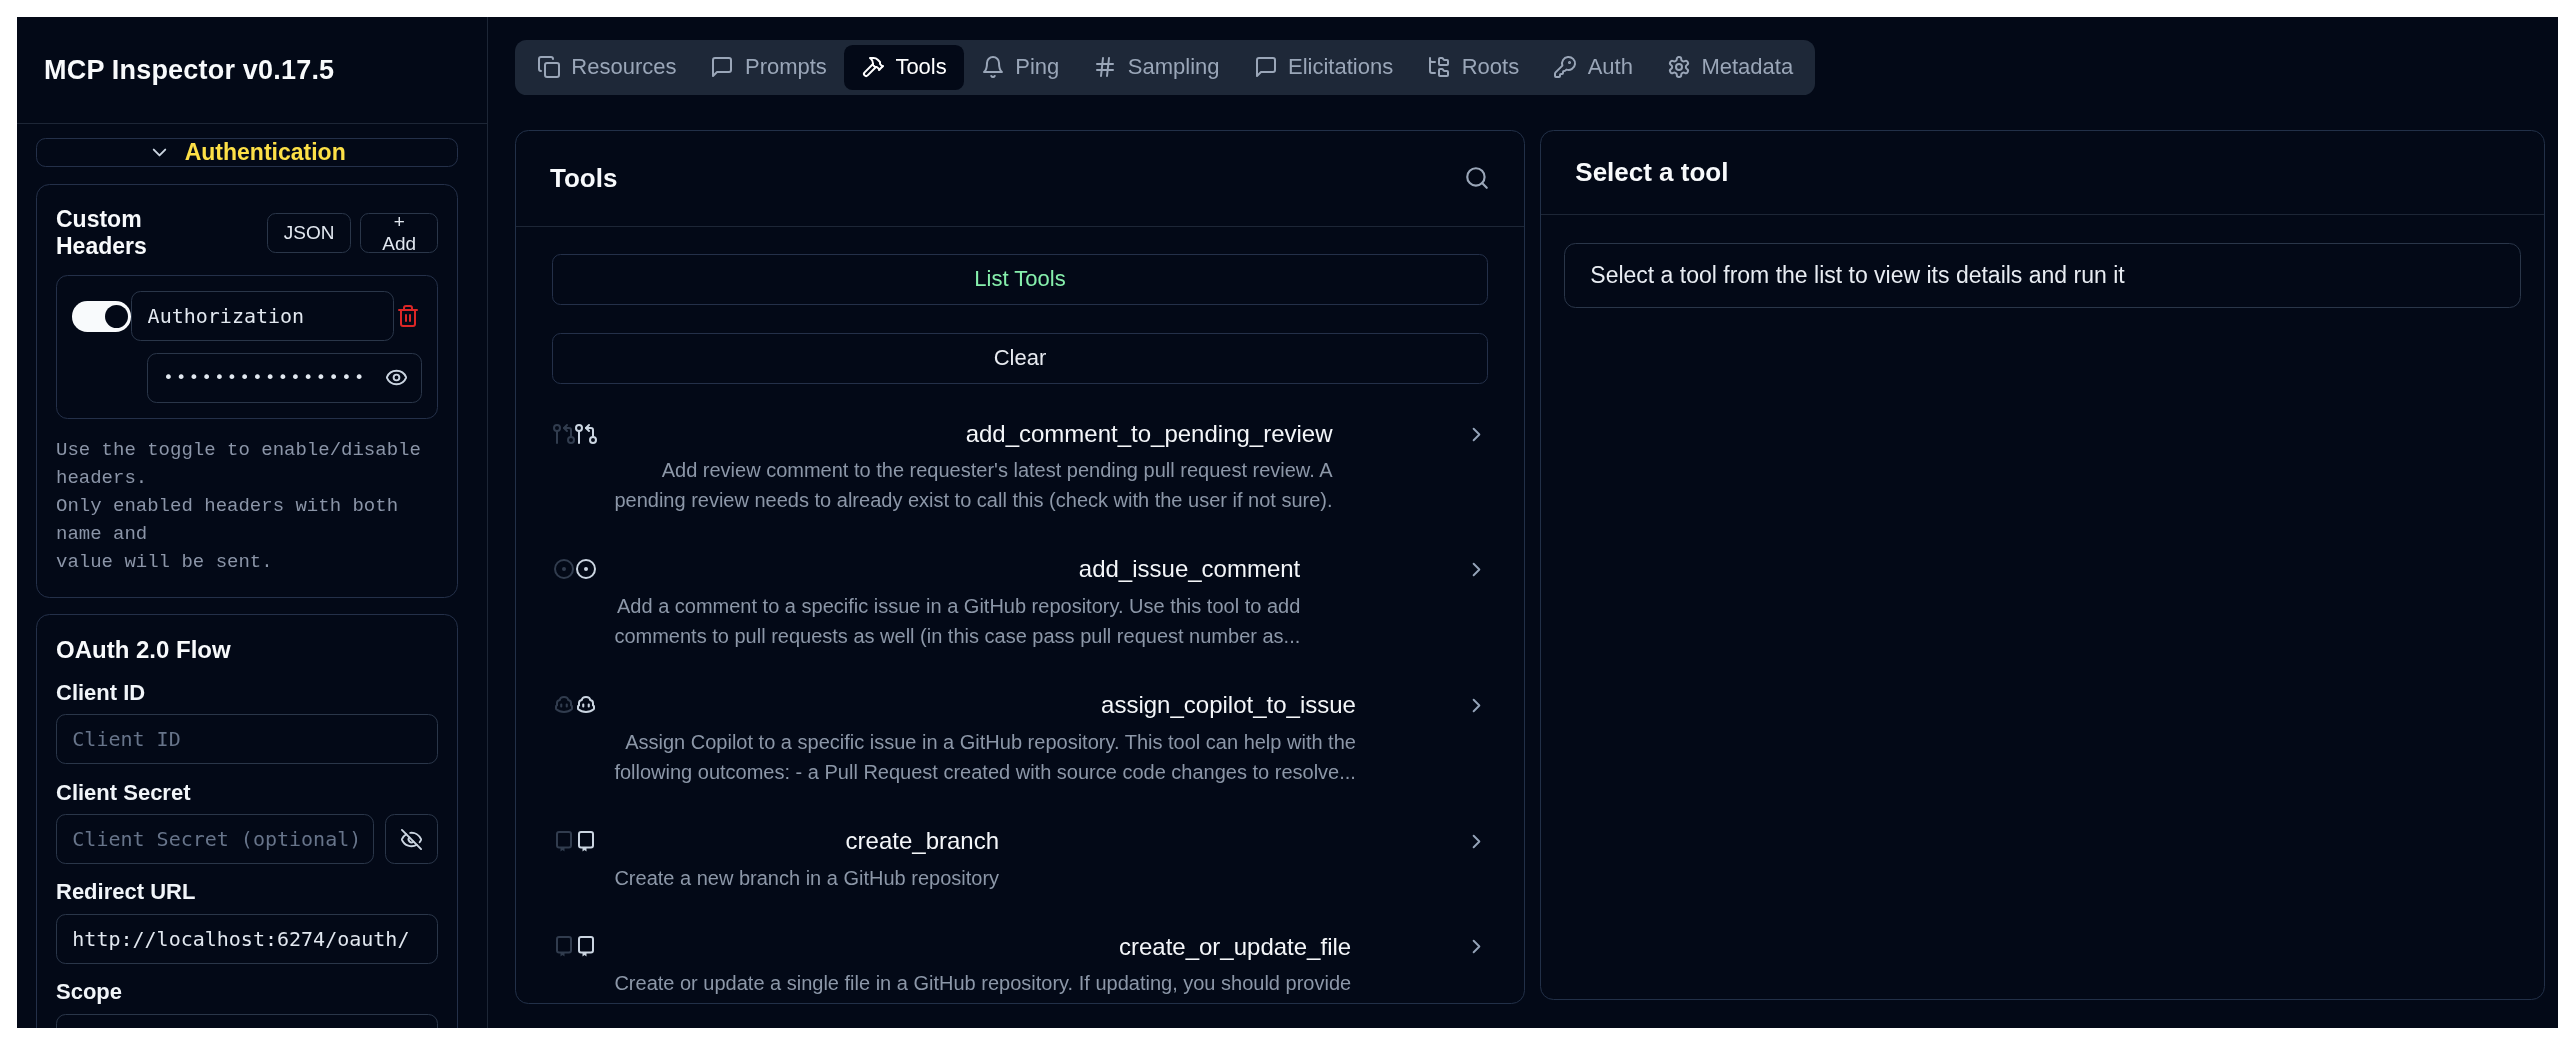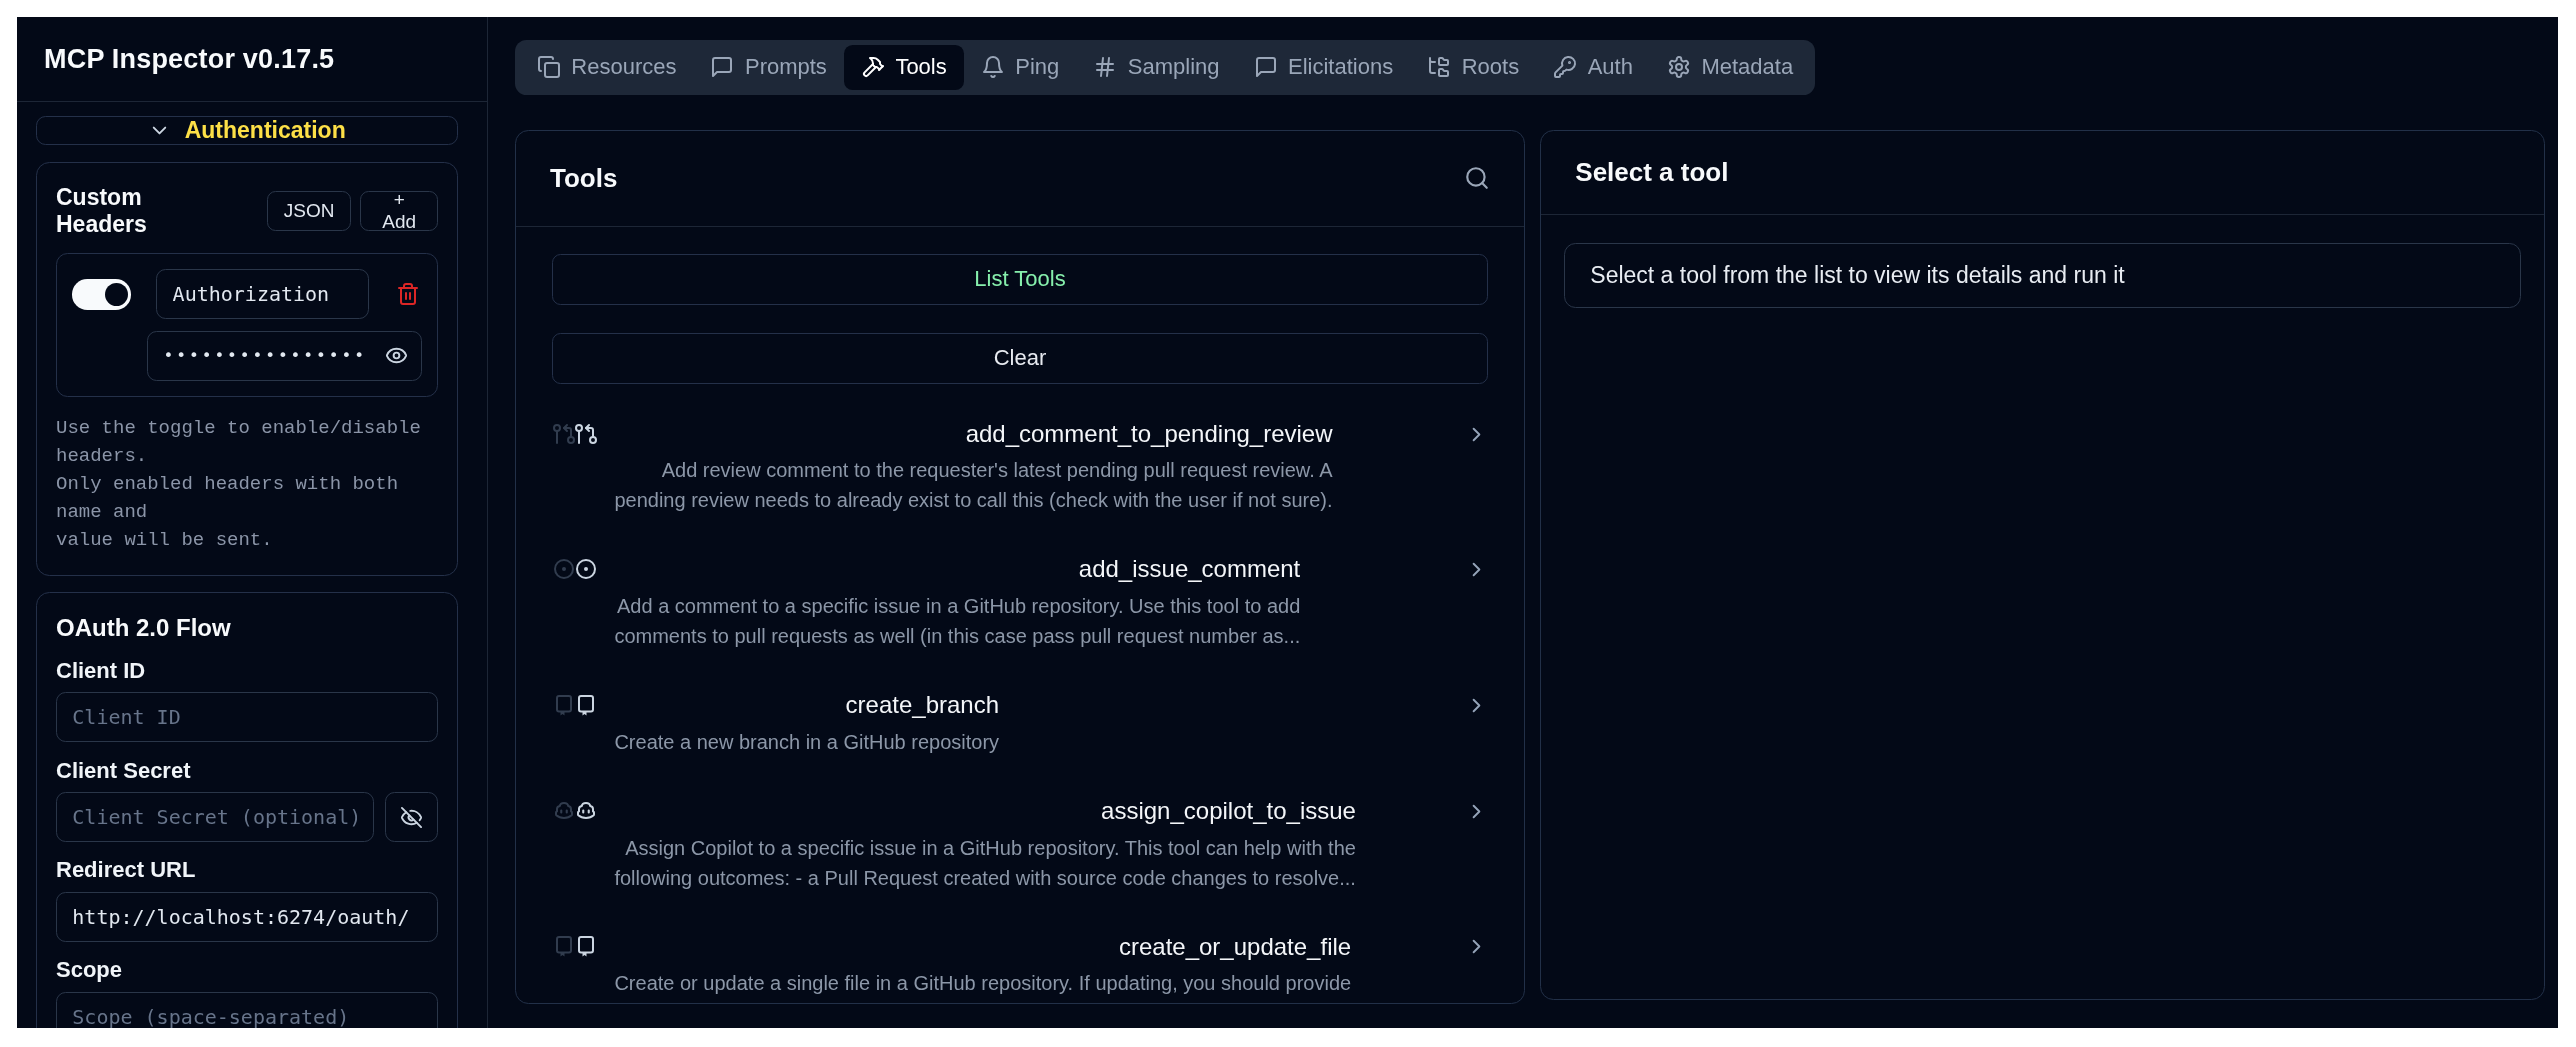--- a/index.html
+++ b/index.html
@@ -6,39 +6,39 @@
   html,body { width:2576px; height:1047px; background:#ffffff; overflow:hidden;
               font-family:"Liberation Sans", sans-serif; }
   .canvas { position:relative; width:2576px; height:1047px; background:#ffffff; }
   .app { position:absolute; left:17px; top:17px; width:2541px; height:1011px;
          background:#030917; color:#f8fafc; display:flex; }
 
   svg { fill:none; stroke:currentColor; stroke-width:2; stroke-linecap:round; stroke-linejoin:round; display:block; }
 
   
   .sidebar { width:471px; flex:0 0 471px; border-right:1.9px solid #1d2636; display:flex; flex-direction:column; }
-  .sidebar-header { height:85px; display:flex; align-items:center; padding:0 27px; border-bottom:1.9px solid #1d2636; }
+  .sidebar-header { height:107px; display:flex; align-items:center; padding:0 27px; border-bottom:1.9px solid #1d2636; }
   .app-title { font-size:27px; font-weight:700; letter-spacing:0.2px; color:#f8fafc; }
   .sidebar-body { flex:1; padding:14.4px 29px 19px 19px; display:flex; flex-direction:column; overflow:hidden; }
 
   .auth-collapse { height:50px; width:100%; display:flex; align-items:center; justify-content:center; gap:13.4px;
                    background:transparent; border:1.9px solid #243049; border-radius:9.6px; color:#fde047;
                    font-size:23px; font-weight:600; cursor:pointer; font-family:inherit; }
   .auth-collapse svg { width:23px; height:23px; color:#cbd5e1; }
 
   .card { border:1.9px solid #243049; border-radius:13.4px; padding:21px 19px; margin-top:16.3px; }
 
   .ch-header { display:flex; align-items:center; justify-content:space-between; }
   .ch-title { font-size:23px; font-weight:700; }
   .ch-actions { display:flex; gap:9.6px;padding-left:33px; }
   .mini-btn { height:40px; padding:0 15.3px; border:1.9px solid #2a3649; border-radius:8.6px; background:transparent;
               color:#e2e8f0; font-size:19px; font-weight:500; cursor:pointer; font-family:inherit; display:flex; align-items:center; }
 
   .header-row-card { border:1.9px solid #243049; border-radius:11.5px; padding:15.3px; margin-top:15.3px; }
-  .hr-line1 { display:flex; align-items:center; gap:25px; }
+  .hr-line1 { display:flex; align-items:center; gap:0; }
   .switch { width:59px; height:31px; border-radius:15.3px; background:#f8fafc; position:relative; flex:0 0 59px; cursor:pointer; }
   .switch .thumb { position:absolute; top:3.8px; right:3.8px; width:23px; height:23px; border-radius:50%; background:#030917; }
   .tin { height:50px; border:1.9px solid #2a3649; border-radius:9.6px; background:transparent; color:#e2e8f0;
          font-family:"DejaVu Sans Mono", monospace; font-size:20px; padding:0 15.3px; width:100%; outline:none; }
   .tin::placeholder { color:#67748a; }
   .hr-name { flex:1; min-width:0; }
   .trash { background:none; border:none; color:#dc2626; cursor:pointer; padding:1.9px; }
   .trash svg { width:24px; height:24px; }
   .hr-line2 { display:flex; align-items:center; margin-top:11.5px; padding-left:75px; position:relative; }
   .pw { letter-spacing:2.9px; font-size:16.3px; padding-right:50px; }
@@ -360,20 +360,51 @@
                     <svg viewBox="0 0 24 24">
                       <path d="m9 18 6-6-6-6"></path>
                     </svg>
                   </span>
             </div>
 
             <div class="tool-row">
               <div class="ticons">
                 <span class="ghost">
                       <svg viewBox="0 0 24 24">
+                        <path d="M12 4c-3 0-4 1.4-4.2 3.1C6 7.4 5 8.3 5 10v2.4c-.4.2-1 .4-1 1v2.2c0 .3.1.5.3.7C6.1 17.9 8.9 19 12 19s5.9-1.1 7.7-2.7c.2-.2.3-.4.3-.7v-2.2c0-.6-.6-.8-1-1V10c0-1.7-1-2.6-2.8-2.9C16 5.4 15 4 12 4Z"></path>
+                        <rect x="8.2" y="10.5" width="2.1" height="4" rx="1" fill="currentColor" stroke="none"></rect>
+                        <rect x="13.7" y="10.5" width="2.1" height="4" rx="1" fill="currentColor" stroke="none"></rect>
+                      </svg>
+                    </span>
+                <span class="lit">
+                      <svg viewBox="0 0 24 24">
+                        <path d="M12 4c-3 0-4 1.4-4.2 3.1C6 7.4 5 8.3 5 10v2.4c-.4.2-1 .4-1 1v2.2c0 .3.1.5.3.7C6.1 17.9 8.9 19 12 19s5.9-1.1 7.7-2.7c.2-.2.3-.4.3-.7v-2.2c0-.6-.6-.8-1-1V10c0-1.7-1-2.6-2.8-2.9C16 5.4 15 4 12 4Z"></path>
+                        <rect x="8.2" y="10.5" width="2.1" height="4" rx="1" fill="currentColor" stroke="none"></rect>
+                        <rect x="13.7" y="10.5" width="2.1" height="4" rx="1" fill="currentColor" stroke="none"></rect>
+                      </svg>
+                    </span>
+              </div>
+              <div class="tool-main">
+                <div class="tool-name">assign_copilot_to_issue</div>
+                <div class="tool-desc">
+                  <div>Assign Copilot to a specific issue in a GitHub repository. This tool can help with the</div>
+                  <div>following outcomes: - a Pull Request created with source code changes to resolve...</div>
+                </div>
+              </div>
+              <span class="chev">
+                    <svg viewBox="0 0 24 24">
+                      <path d="m9 18 6-6-6-6"></path>
+                    </svg>
+                  </span>
+            </div>
+
+            <div class="tool-row">
+              <div class="ticons">
+                <span class="ghost">
+                      <svg viewBox="0 0 24 24">
                         <rect x="5" y="3" width="14" height="15.5" rx="2"></rect>
                         <path d="M8.5 18.5v4l2-1.6 2 1.6v-4z" fill="currentColor" stroke="none"></path>
                       </svg>
                     </span>
                 <span class="lit">
                       <svg viewBox="0 0 24 24">
                         <rect x="5" y="3" width="14" height="15.5" rx="2"></rect>
                         <path d="M8.5 18.5v4l2-1.6 2 1.6v-4z" fill="currentColor" stroke="none"></path>
                       </svg>
                     </span>
@@ -389,51 +420,20 @@
                     <svg viewBox="0 0 24 24">
                       <path d="m9 18 6-6-6-6"></path>
                     </svg>
                   </span>
             </div>
 
             <div class="tool-row">
               <div class="ticons">
                 <span class="ghost">
                       <svg viewBox="0 0 24 24">
-                        <path d="M12 4c-3 0-4 1.4-4.2 3.1C6 7.4 5 8.3 5 10v2.4c-.4.2-1 .4-1 1v2.2c0 .3.1.5.3.7C6.1 17.9 8.9 19 12 19s5.9-1.1 7.7-2.7c.2-.2.3-.4.3-.7v-2.2c0-.6-.6-.8-1-1V10c0-1.7-1-2.6-2.8-2.9C16 5.4 15 4 12 4Z"></path>
-                        <rect x="8.2" y="10.5" width="2.1" height="4" rx="1" fill="currentColor" stroke="none"></rect>
-                        <rect x="13.7" y="10.5" width="2.1" height="4" rx="1" fill="currentColor" stroke="none"></rect>
-                      </svg>
-                    </span>
-                <span class="lit">
-                      <svg viewBox="0 0 24 24">
-                        <path d="M12 4c-3 0-4 1.4-4.2 3.1C6 7.4 5 8.3 5 10v2.4c-.4.2-1 .4-1 1v2.2c0 .3.1.5.3.7C6.1 17.9 8.9 19 12 19s5.9-1.1 7.7-2.7c.2-.2.3-.4.3-.7v-2.2c0-.6-.6-.8-1-1V10c0-1.7-1-2.6-2.8-2.9C16 5.4 15 4 12 4Z"></path>
-                        <rect x="8.2" y="10.5" width="2.1" height="4" rx="1" fill="currentColor" stroke="none"></rect>
-                        <rect x="13.7" y="10.5" width="2.1" height="4" rx="1" fill="currentColor" stroke="none"></rect>
-                      </svg>
-                    </span>
-              </div>
-              <div class="tool-main">
-                <div class="tool-name">assign_copilot_to_issue</div>
-                <div class="tool-desc">
-                  <div>Assign Copilot to a specific issue in a GitHub repository. This tool can help with the</div>
-                  <div>following outcomes: - a Pull Request created with source code changes to resolve...</div>
-                </div>
-              </div>
-              <span class="chev">
-                    <svg viewBox="0 0 24 24">
-                      <path d="m9 18 6-6-6-6"></path>
-                    </svg>
-                  </span>
-            </div>
-
-            <div class="tool-row">
-              <div class="ticons">
-                <span class="ghost">
-                      <svg viewBox="0 0 24 24">
                         <rect x="5" y="3" width="14" height="15.5" rx="2"></rect>
                         <path d="M8.5 18.5v4l2-1.6 2 1.6v-4z" fill="currentColor" stroke="none"></path>
                       </svg>
                     </span>
                 <span class="lit">
                       <svg viewBox="0 0 24 24">
                         <rect x="5" y="3" width="14" height="15.5" rx="2"></rect>
                         <path d="M8.5 18.5v4l2-1.6 2 1.6v-4z" fill="currentColor" stroke="none"></path>
                       </svg>
                     </span>

